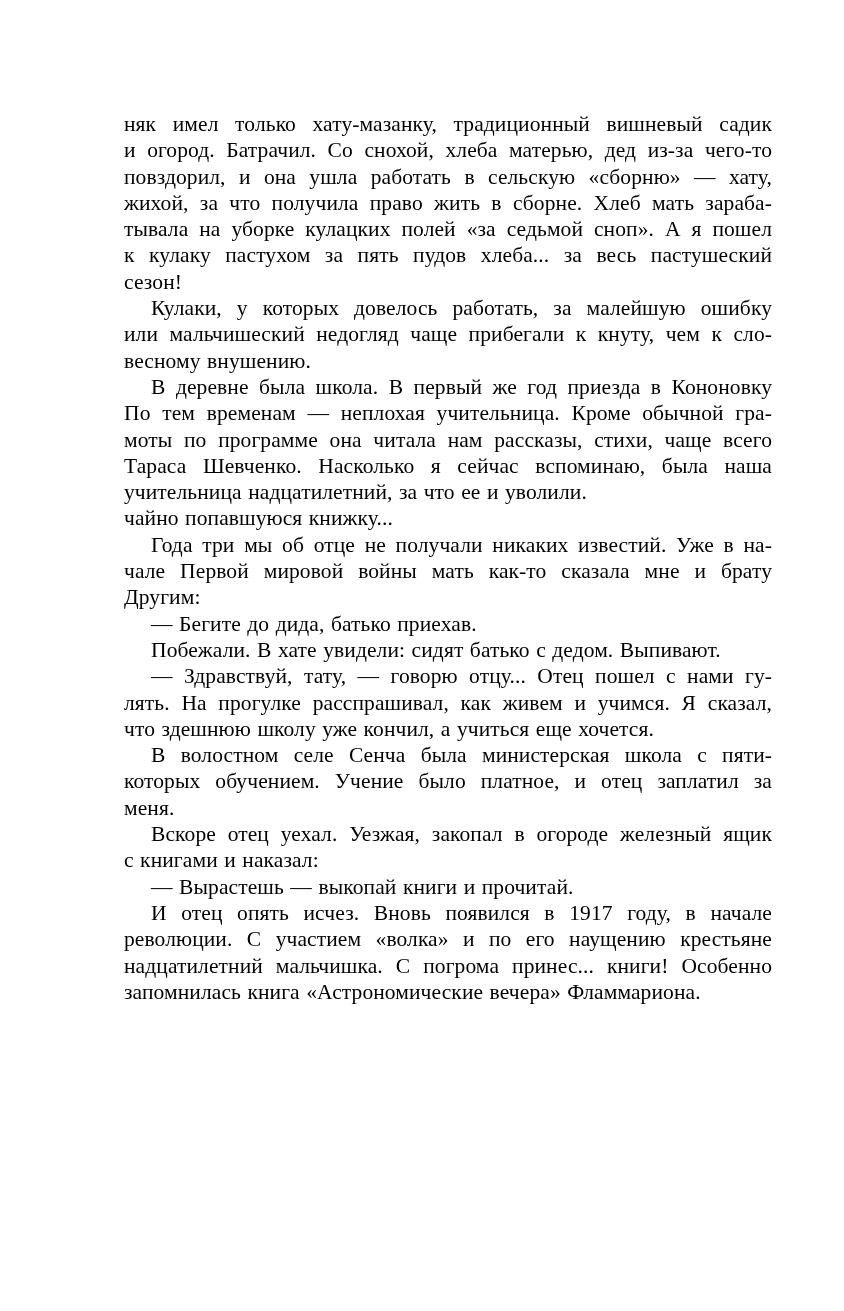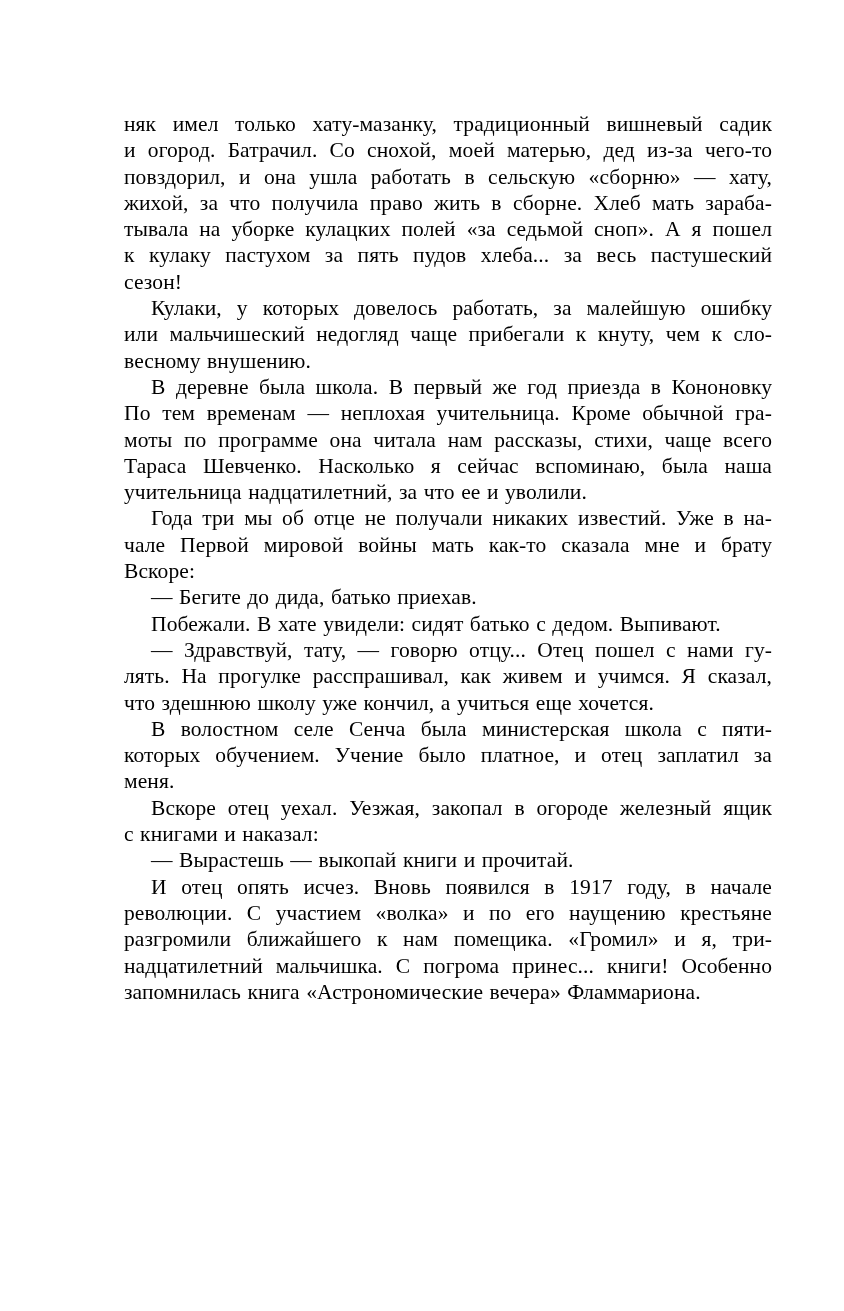--- a/index.html
+++ b/index.html
@@ -51,45 +51,46 @@
     line-height: 28px;
   }
 </style>
 </head>
 <body>
 
 <div class="page">
   <div class="text-block" id="text-block">
       <div class="paragraph">
         <div class="line">няк имел только хату-мазанку, традиционный вишневый садик</div>
-        <div class="line">и огород. Батрачил. Со снохой, моей матерью, дед из-за чего-то</div>
+        <div class="line">и огород. Батрачил. Со снохой, хлеба матерью, дед из-за чего-то</div>
         <div class="line">повздорил, и она ушла работать в сельскую «сборню» — хату,</div>
         <div class="line">жихой, за что получила право жить в сборне. Хлеб мать зараба-</div>
         <div class="line">тывала на уборке кулацких полей «за седьмой сноп». А я пошел</div>
         <div class="line">к кулаку пастухом за пять пудов хлеба... за весь пастушеский</div>
         <div class="line last">сезон!</div>
       </div>
       <div class="paragraph">
         <div class="line first">Кулаки, у которых довелось работать, за малейшую ошибку</div>
         <div class="line">или мальчишеский недогляд чаще прибегали к кнуту, чем к сло-</div>
         <div class="line last">весному внушению.</div>
       </div>
       <div class="paragraph">
         <div class="line first">В деревне была школа. В первый же год приезда в Кононовку</div>
         <div class="line">По тем временам — неплохая учительница. Кроме обычной гра-</div>
         <div class="line">моты по программе она читала нам рассказы, стихи, чаще всего</div>
         <div class="line">Тараса Шевченко. Насколько я сейчас вспоминаю, была наша</div>
         <div class="line last">учительница надцатилетний, за что ее и уволили.</div>
       </div>
       <div class="paragraph">
+        <div class="line last">чайно попавшуюся книжку...</div>
       </div>
       <div class="paragraph">
         <div class="line first">Года три мы об отце не получали никаких известий. Уже в на-</div>
         <div class="line">чале Первой мировой войны мать как-то сказала мне и брату</div>
-        <div class="line last">Вскоре:</div>
+        <div class="line last">Другим:</div>
       </div>
       <div class="paragraph">
         <div class="line first last">— Бегите до дида, батько приехав.</div>
       </div>
       <div class="paragraph">
         <div class="line first last">Побежали. В хате увидели: сидят батько с дедом. Выпивают.</div>
       </div>
       <div class="paragraph">
         <div class="line first">— Здравствуй, тату, — говорю отцу... Отец пошел с нами гу-</div>
         <div class="line">лять. На прогулке расспрашивал, как живем и учимся. Я сказал,</div>
@@ -103,19 +104,18 @@
       <div class="paragraph">
         <div class="line first">Вскоре отец уехал. Уезжая, закопал в огороде железный ящик</div>
         <div class="line last">с книгами и наказал:</div>
       </div>
       <div class="paragraph">
         <div class="line first last">— Вырастешь — выкопай книги и прочитай.</div>
       </div>
       <div class="paragraph">
         <div class="line first">И отец опять исчез. Вновь появился в 1917 году, в начале</div>
         <div class="line">революции. С участием «волка» и по его наущению крестьяне</div>
-        <div class="line">разгромили ближайшего к нам помещика. «Громил» и я, три-</div>
         <div class="line">надцатилетний мальчишка. С погрома принес... книги! Особенно</div>
         <div class="line last">запомнилась книга «Астрономические вечера» Фламмариона.</div>
       </div>
     </div>
   <div class="page-number">6</div>
 </div>
 
 </body></html>

